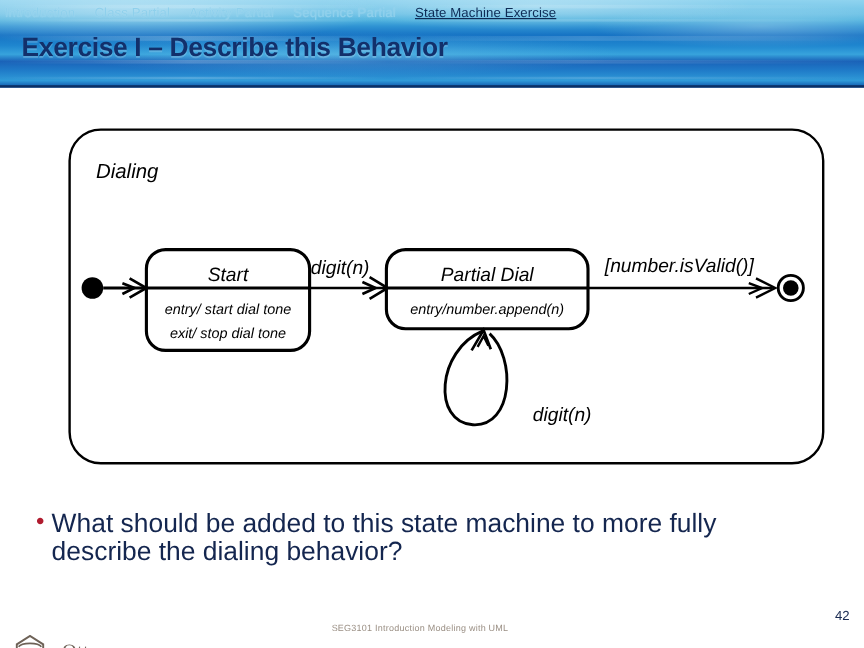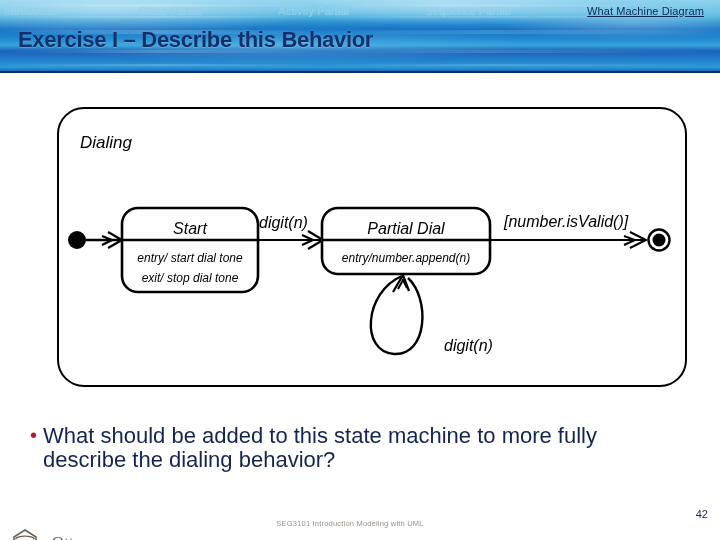--- a/index.html
+++ b/index.html
@@ -52,21 +52,20 @@
 
   
   #nav-strip {
     position: absolute;
     left: 0; top: 2px;
     width: 720px; height: 17px;
     display: flex;
     align-items: center;
     font-size: 11px;
     white-space: nowrap;
-    justify-content: space-between;
   }
   .nav-item {
     color: #8fd0ec;
     text-shadow: 0 0 1px rgba(255,255,255,0.25);
     margin-right: 16px;
     letter-spacing: 0.1px;
   }
   .nav-item.first { margin-left: 4px; }
   .nav-item.active {
     color: #0d2b55;
@@ -160,21 +159,21 @@
   <div class="wave w2"></div>
   <div class="wave w3"></div>
   <div class="wave w4"></div>
   <div class="wave w5"></div>
 
   <div id="nav-strip">
     <span class="nav-item first">Introduction</span>
     <span class="nav-item">Class Partial</span>
     <span class="nav-item">Activity Partial</span>
     <span class="nav-item">Sequence Partial</span>
-    <span class="nav-item active">What Machine Diagram</span>
+    <span class="nav-item active">State Machine Exercise</span>
   </div>
 
   <div id="slide-title">Exercise I – Describe this Behavior</div>
 </div>
 <div id="header-rule"></div>
 
 <div id="diagram-area">
   <svg id="diagram-svg" width="720" height="320" viewBox="0 0 720 320" xmlns="http://www.w3.org/2000/svg">
 
     <rect x="46" y="22" width="628" height="278" rx="26" ry="26" fill="#ffffff" stroke="#000000" stroke-width="2"></rect>

